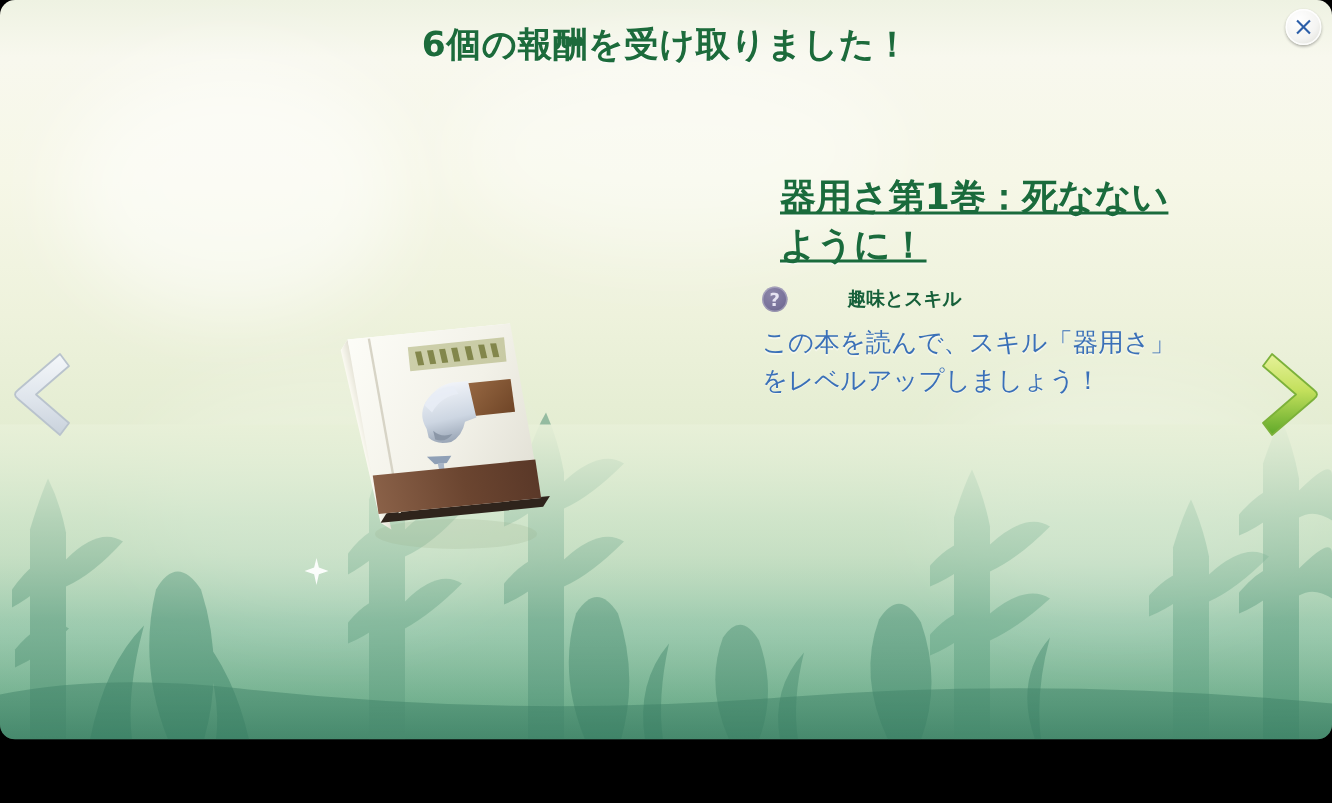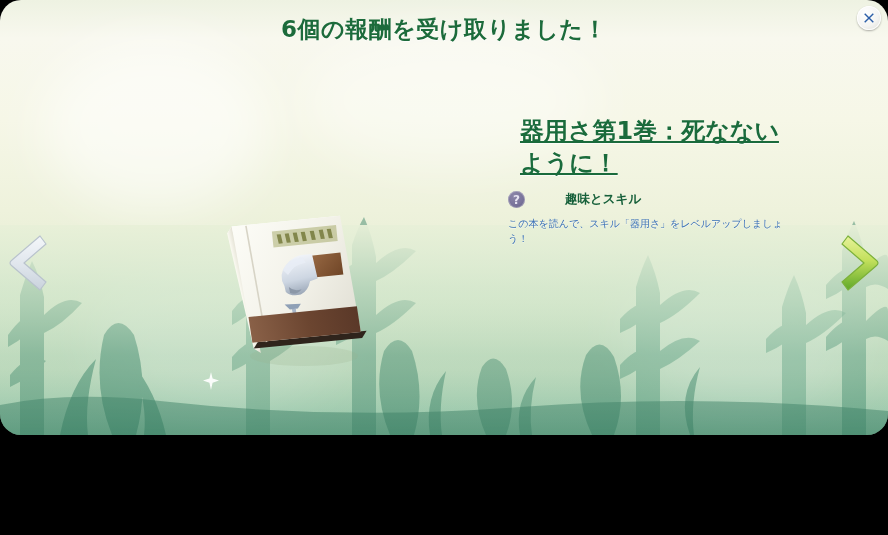--- a/index.html
+++ b/index.html
@@ -7,23 +7,23 @@
     padding: 0;
     background: #000;
   }
   body {
     font-family: "DejaVu Sans", "Liberation Sans", sans-serif;
   }
 
   #reward-dialog {
     position: relative;
     width: 888px;
-    height: 435px;
+    height: 493px;
     overflow: hidden;
-    border-radius: 21px;
+    border-radius: 10px;
     background:
       linear-gradient(to bottom,
         #eef2e2 0px,
         #f8f8ee 38px,
         #f6f7e7 120px,
         #eef2dc 210px,
         #e2ecd0 300px,
         #c9dfc2 370px,
         #9ecbaf 420px,
         #6fae8c 470px,
@@ -170,21 +170,21 @@
     color: #e6e3f2;
   }
   .item-category-label {
     font-size: 12.5px;
     font-weight: bold;
     color: #16603a;
     margin-left: 34px;
   }
   .item-description {
     margin-top: 9px;
-    font-size: 10px;
+    font-size: 17px;
     line-height: 1.45;
     color: #3a70b8;
     text-shadow: 0 1px 0 rgba(255,255,255,.5);
   }
 </style>
 </head>
 <body>
 
 <div id="reward-dialog">
 

